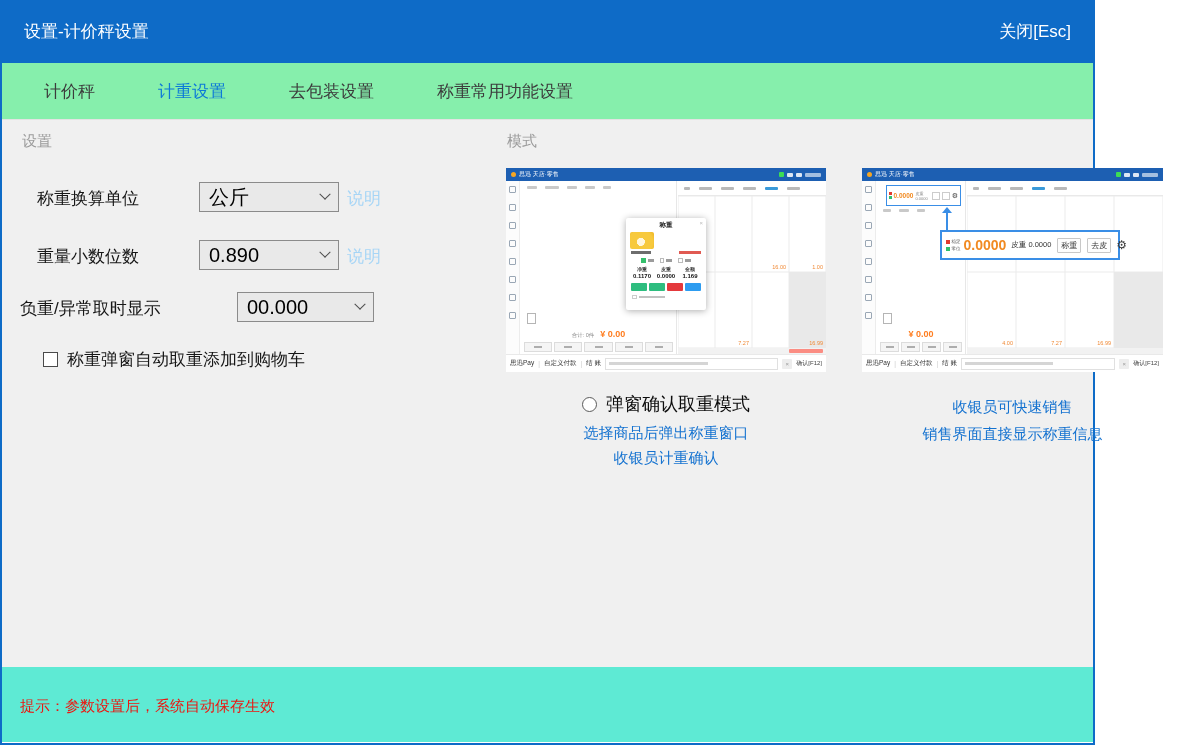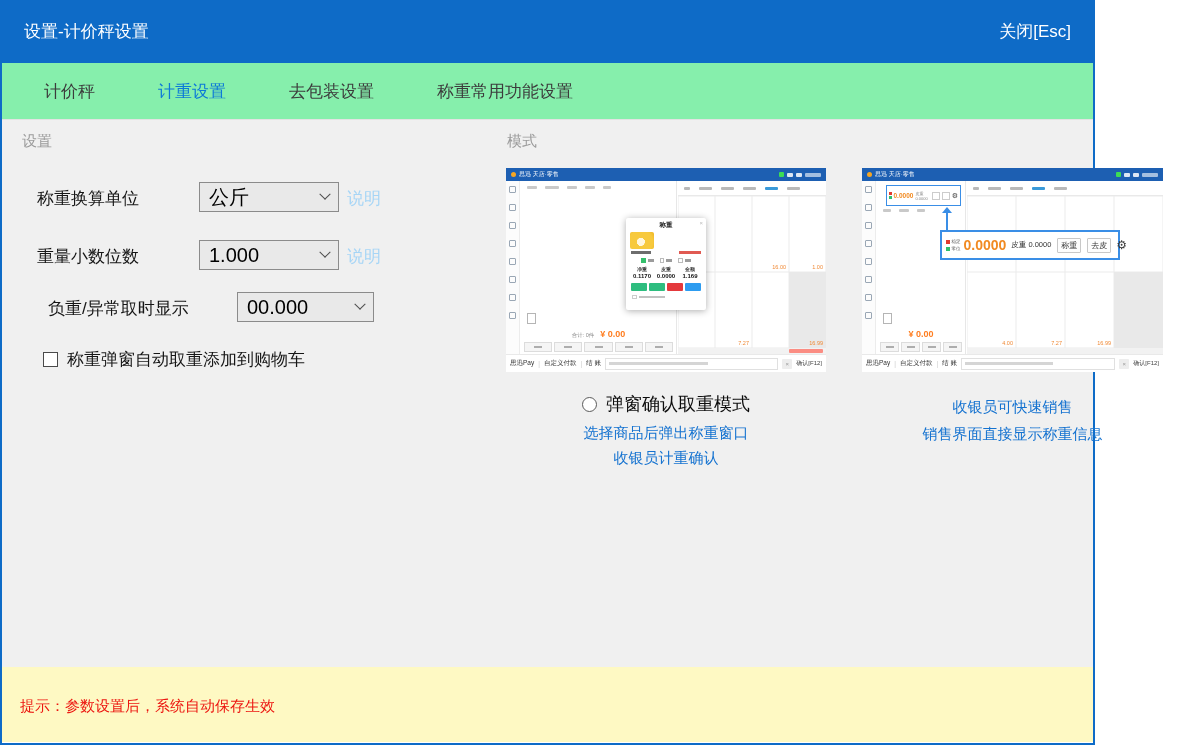--- a/index.html
+++ b/index.html
@@ -36,21 +36,21 @@
   .opt { position:absolute; top:272px; text-align:center; }
   .optline { display:flex; align-items:center; justify-content:center; gap:9px;
     font-size:18px; color:#0d0d0d; }
   .radio { width:15px; height:15px; border:1px solid #5a5a5a; border-radius:50%; background:#fff;
     display:flex; align-items:center; justify-content:center; flex:none; }
   .radio .dotc { width:7px; height:7px; border-radius:50%; background:transparent; }
   .radio.sel .dotc { background:#2b2b2b; }
   .optdesc { margin-top:8px; font-size:15px; color:#1472d0; }
 
   
-  .footer { position:relative; height:75px; background:#fef9c3; }
+  .footer { position:relative; height:75px; background:#5eead4; }
   .hint { position:absolute; left:18px; top:30px; font-size:15px; color:#ec1610; }
   .exitbtn { position:absolute; right:9px; top:14px; width:118px; height:46px; background:#fff;
     border:2px solid #a0a0a0; font-size:20px; color:#0a0a0a; display:flex; align-items:center;
     justify-content:center; font-family:inherit; }
 
   
   .thumb { position:absolute; top:48px; background:#fff; overflow:hidden; }
   .thumb1 { left:504px; width:320px; height:204px; }
   .thumb2 { left:860px; width:301px; height:204px; }
 
@@ -195,26 +195,26 @@
 
     <div class="flabel" style="left:35px; top:67px;">称重换算单位</div>
     <div class="selbox" style="left:197px; top:62px; width:140px;">
       <span>公斤</span>
       <span class="chev"></span>
     </div>
     <div class="help" style="left:345px; top:67px;">说明</div>
 
     <div class="flabel" style="left:35px; top:125px;">重量小数位数</div>
     <div class="selbox" style="left:197px; top:120px; width:140px;">
-      <span>1.000</span>
+      <span>0.890</span>
       <span class="chev"></span>
     </div>
     <div class="help" style="left:345px; top:125px;">说明</div>
 
-    <div class="flabel" style="left:46px; top:177px;">负重/异常取时显示</div>
+    <div class="flabel" style="left:18px; top:177px;">负重/异常取时显示</div>
     <div class="selbox" style="left:235px; top:172px; width:137px;">
       <span>00.000</span>
       <span class="chev"></span>
     </div>
 
     <div class="checkrow" style="left:41px; top:228px;">
       <span class="cbox"></span>
       <span>称重弹窗自动取重添加到购物车</span>
     </div>
 

